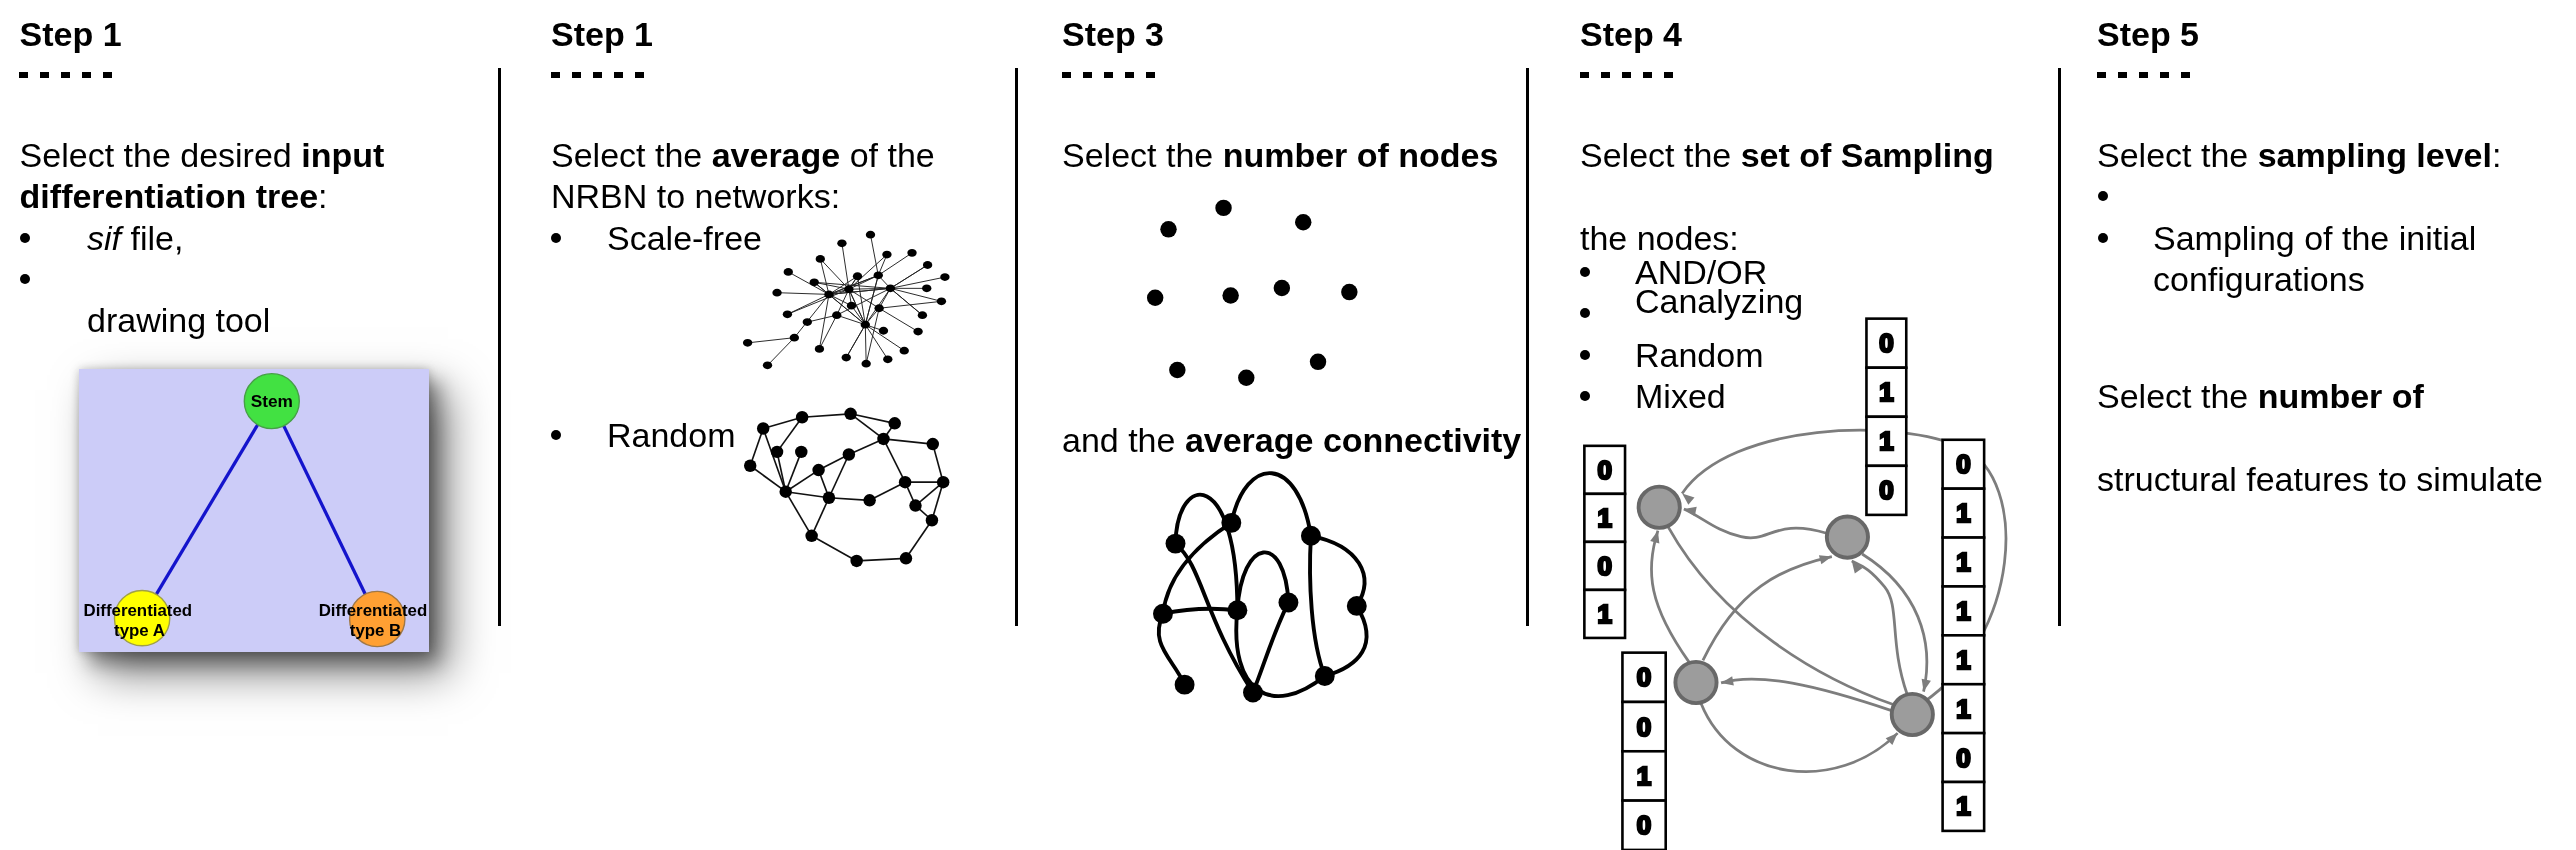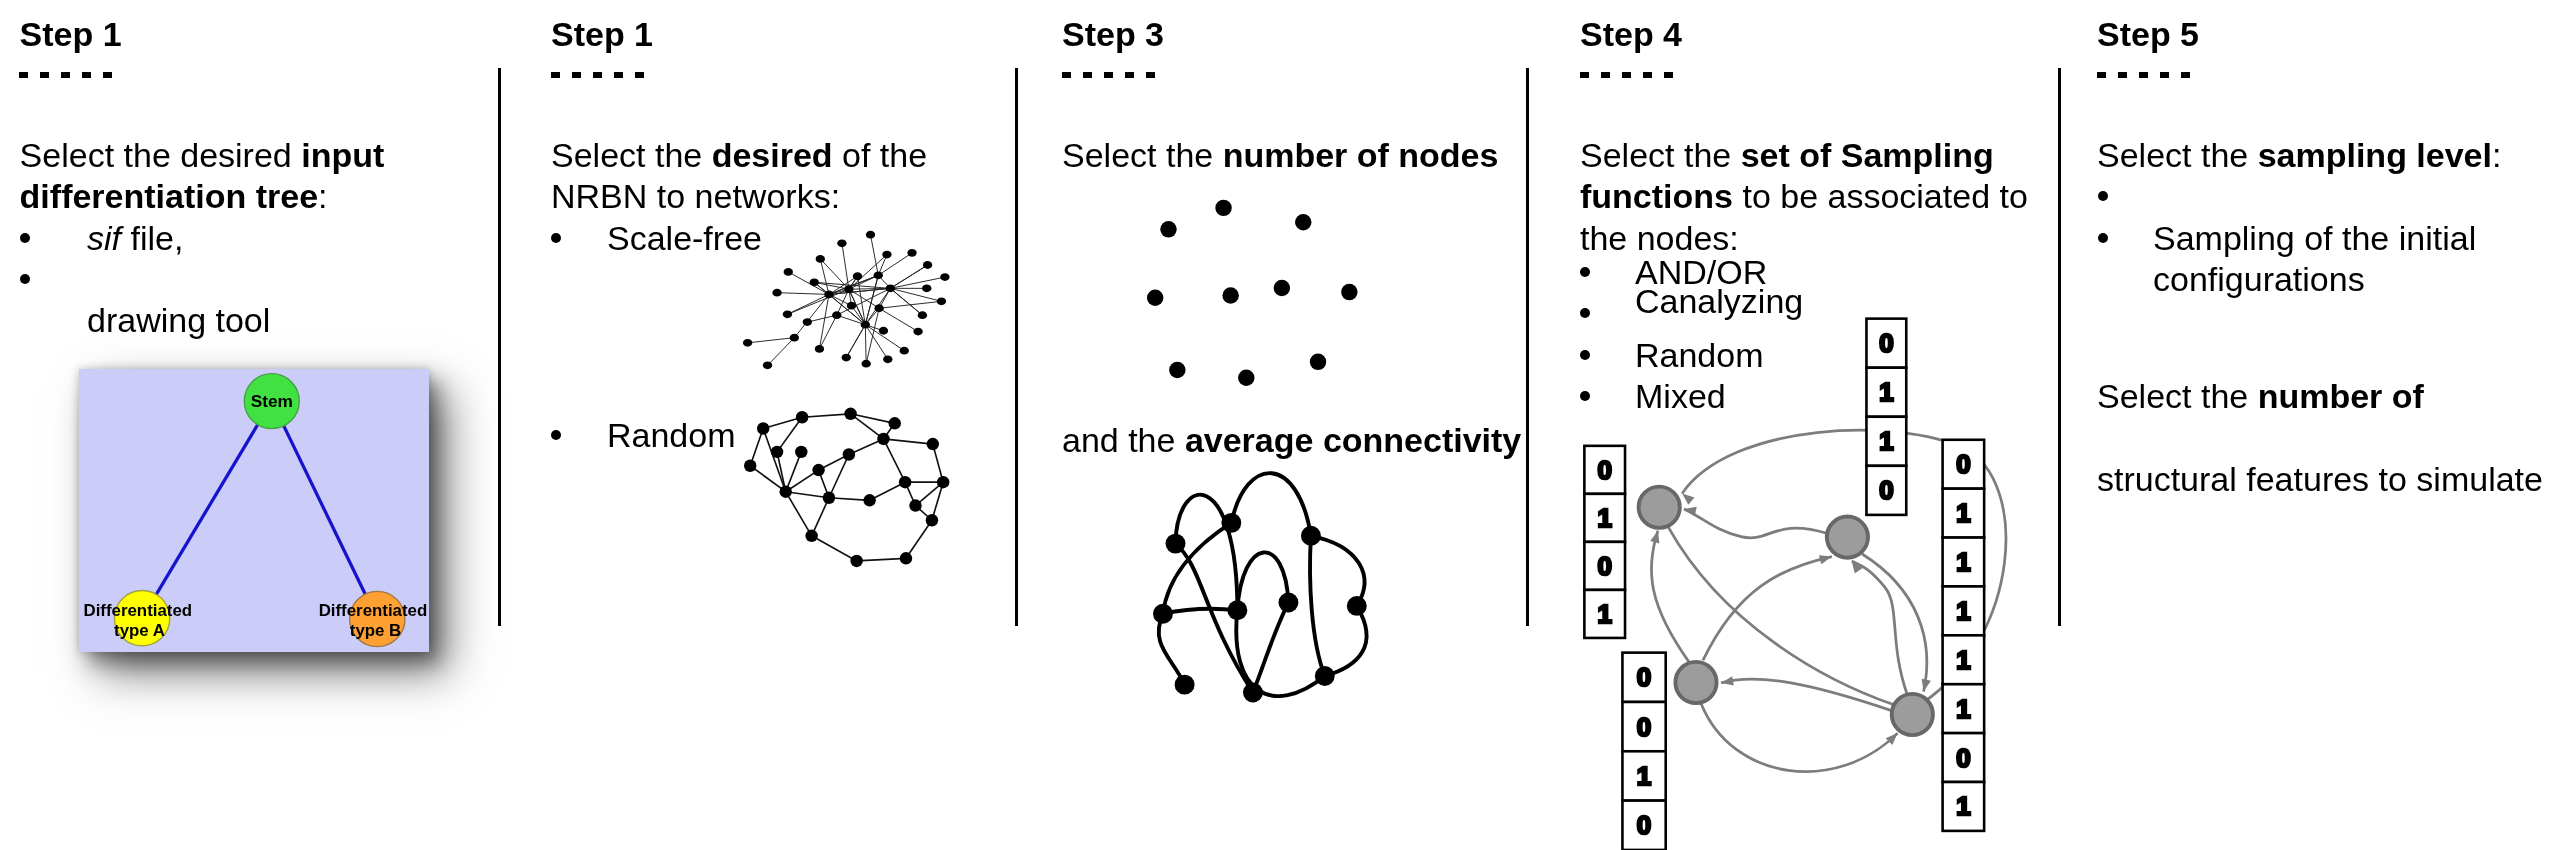--- a/index.html
+++ b/index.html
@@ -39,21 +39,21 @@
 <circle cx="73" cy="288" r="32" fill="#ffff00" stroke="#a0a046" stroke-width="1.6"></circle>
 <circle cx="345" cy="289" r="32" fill="#ffa033" stroke="#a07846" stroke-width="1.6"></circle>
 <text x="223" y="44" class="nt" style="font-size:20px">Stem</text>
 <text x="68" y="285.5" class="nt">Differentiated</text>
 <text x="70" y="308.5" class="nt">type A</text>
 <text x="340" y="286" class="nt">Differentiated</text>
 <text x="343" y="309" class="nt">type B</text>
 </svg></div>
 <div class="t " style="left:551px;top:12.8px"><b>Step 1</b></div>
 <div class="dash" style="left:551px;top:72px"></div>
-<div class="t " style="left:551px;top:134px">Select the <b>desired</b> of the</div>
+<div class="t " style="left:551px;top:134px">Select the <b>average</b> of the</div>
 <div class="t " style="left:551px;top:175px">NRBN to networks:</div>
 <div class="bdot" style="left:551px;top:233px"></div>
 <div class="t " style="left:607px;top:217px">Scale-free</div>
 <div class="bdot" style="left:551px;top:430px"></div>
 <div class="t " style="left:607px;top:414px">Random</div>
 <div class="t " style="left:1062px;top:12.8px"><b>Step 3</b></div>
 <div class="dash" style="left:1062px;top:72px"></div>
 <div class="t " style="left:1062px;top:134px">Select the <b>number of nodes</b></div>
 <div class="t " style="left:1062px;top:419px">and the <b>average connectivity</b></div>
 <svg class="lay" width="2576" height="851" viewBox="0 0 2977 983">
@@ -251,21 +251,20 @@
         <circle cx="1489" cy="696" r="11.5"></circle>
         <circle cx="1568" cy="700" r="11.5"></circle>
         <circle cx="1369" cy="791" r="11.5"></circle>
         <circle cx="1448" cy="800" r="11.5"></circle>
         <circle cx="1531" cy="781" r="11.5"></circle>
       </g>
 </svg>
 <div class="t " style="left:1580px;top:12.8px"><b>Step 4</b></div>
 <div class="dash" style="left:1580px;top:72px"></div>
 <div class="t " style="left:1580px;top:134px">Select the <b>set of Sampling</b></div>
-<div class="t " style="left:1580px;top:175px"><b>functions</b> to be associated to</div>
 <div class="t " style="left:1580px;top:217px">the nodes:</div>
 <div class="bdot" style="left:1580px;top:267px"></div>
 <div class="t " style="left:1635px;top:251px">AND/OR</div>
 <div class="bdot" style="left:1580px;top:308px"></div>
 <div class="t " style="left:1635px;top:280px">Canalyzing</div>
 <div class="bdot" style="left:1580px;top:350px"></div>
 <div class="t " style="left:1635px;top:334px">Random</div>
 <div class="bdot" style="left:1580px;top:391px"></div>
 <div class="t " style="left:1635px;top:375px">Mixed</div>
 <svg class="lay" width="2576" height="851" viewBox="0 0 2977 983">

